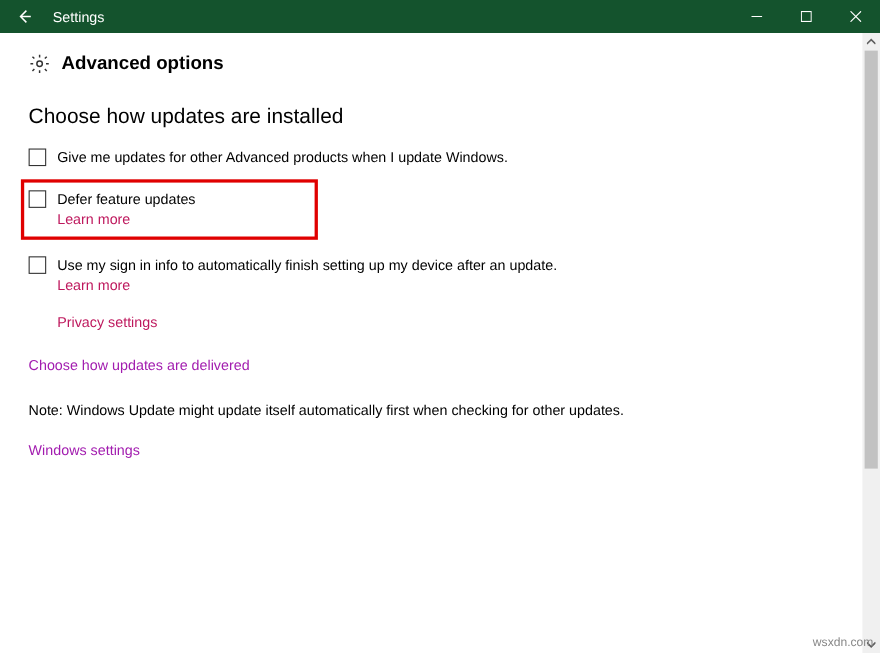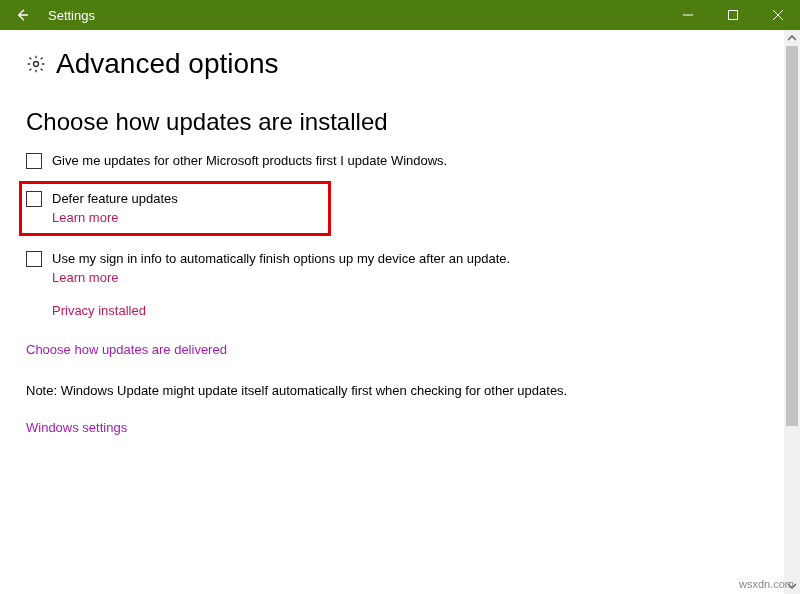--- a/index.html
+++ b/index.html
@@ -8,21 +8,21 @@
       font-size: 13px;
       color: #000;
       background: #fff;
       width: 800px;
       height: 594px;
       overflow: hidden;
       position: relative;
     }
     .titlebar {
       height: 30px;
-      background: #4d7c0f;
+      background: #14532d;
       color: #fff;
       display: flex;
       align-items: center;
       position: relative;
     }
     .back-btn {
       width: 44px;
       height: 30px;
       display: flex;
       align-items: center;
@@ -54,25 +54,25 @@
       padding: 18px 26px 0 26px;
     }
     .page-header {
       display: flex;
       align-items: center;
       gap: 10px;
       margin-bottom: 28px;
     }
     .gear { width: 20px; height: 20px; }
     .page-title {
-      font-size: 28px;
-      font-weight: 400;
+      font-size: 17px;
+      font-weight: 700;
     }
     .section-heading {
-      font-size: 24px;
+      font-size: 19px;
       font-weight: 400;
       margin-bottom: 16px;
     }
     .option-row {
       display: flex;
       align-items: flex-start;
       margin-bottom: 20px;
     }
     .checkbox {
       width: 16px;
@@ -91,21 +91,21 @@
     }
     .link-sub {
       display: block;
       margin-top: 2px;
     }
     .highlight-red {
       border: 3px solid #e00000;
       padding: 6px 8px 6px 4px;
       margin: -9px 14px 14px -7px;
       display: inline-block;
-      width: 312px;
+      width: 270px;
     }
     .highlight-red .option-row { margin-bottom: 0; }
     .standalone-link {
       color: #a21caf;
       cursor: pointer;
       margin-bottom: 26px;
       display: block;
     }
     .note-text {
       margin-top: 6px;
@@ -185,44 +185,44 @@
       <circle cx="12" cy="12" r="3"></circle>
       <path d="M12 2v3M12 19v3M4.2 4.2l2.1 2.1M17.7 17.7l2.1 2.1M2 12h3M19 12h3M4.2 19.8l2.1-2.1M17.7 6.3l2.1-2.1"></path>
     </svg>
     <h1 class="page-title">Advanced options</h1>
   </div>
 
   <h2 class="section-heading">Choose how updates are installed</h2>
 
   <div class="option-row">
     <div class="checkbox"></div>
-    <div class="option-text">Give me updates for other Microsoft products first I update Windows.</div>
+    <div class="option-text">Give me updates for other Advanced products when I update Windows.</div>
   </div>
 
   <div class="highlight-red">
     <div class="option-row">
       <div class="checkbox"></div>
       <div class="option-text">
         <span>Defer feature updates</span>
         <span class="link link-sub">Learn more</span>
       </div>
     </div>
   </div>
 
   <div class="option-row">
     <div class="checkbox"></div>
     <div class="option-text">
-      <span>Use my sign in info to automatically finish options up my device after an update.</span>
+      <span>Use my sign in info to automatically finish setting up my device after an update.</span>
       <span class="link link-sub">Learn more</span>
     </div>
   </div>
 
   <div class="option-row" style="margin-top:-4px; margin-bottom:24px;">
     <div style="width:26px;"></div>
-    <span class="link">Privacy installed</span>
+    <span class="link">Privacy settings</span>
   </div>
 
   <span class="standalone-link">Choose how updates are delivered</span>
 
   <div class="note-text">Note: Windows Update might update itself automatically first when checking for other updates.</div>
 
   <span class="standalone-link">Windows settings</span>
 </div>
 
 <div class="scrollbar">

